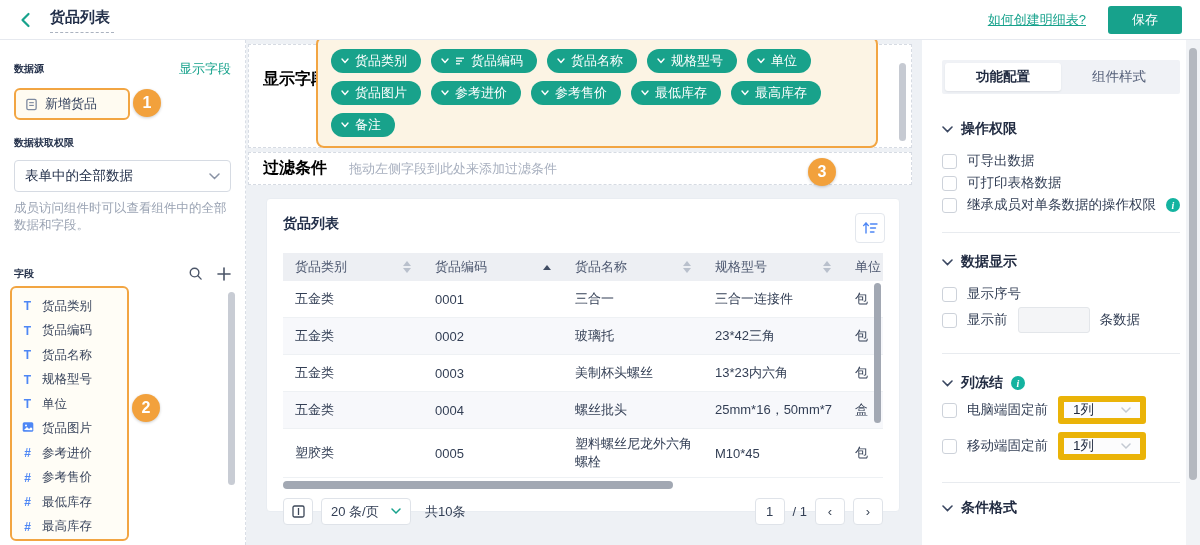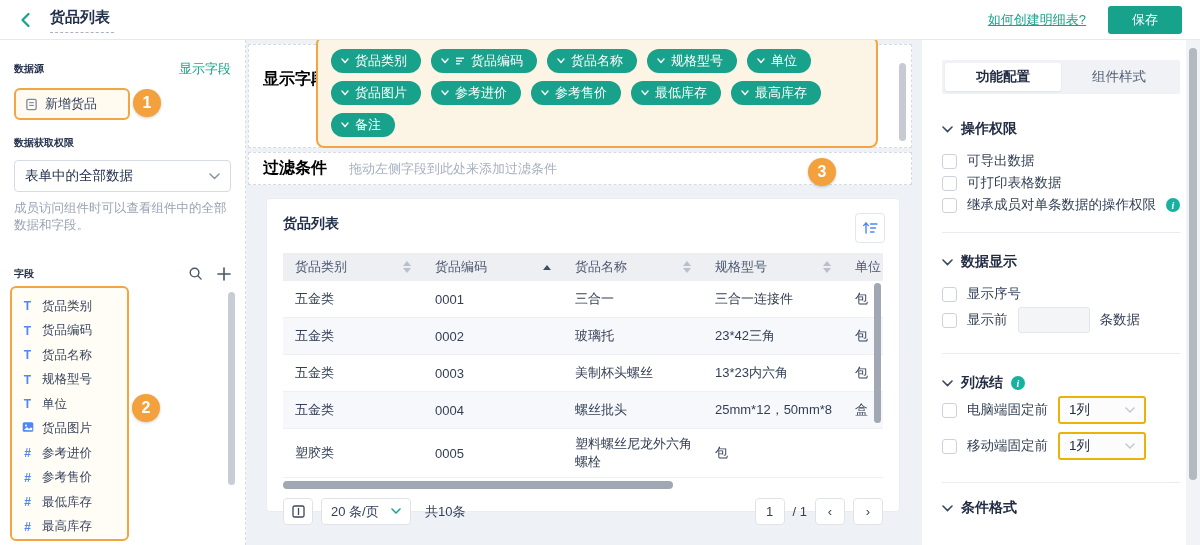--- a/index.html
+++ b/index.html
@@ -113,21 +113,21 @@
   .tab.active { background:#fff; color:#222c42; font-weight:bold; box-shadow:0 1px 2px rgba(40,50,70,.08); }
   .sec-head { display:flex; align-items:center; gap:8px; cursor:pointer; }
   .sec-title { font-size:14px; font-weight:bold; color:#222c42; }
   .mt26{margin-top:26px}.mt14{margin-top:14px}.mt12{margin-top:4px}.mt18{margin-top:18px}.mt22{margin-top:22px}
   .cb-row { display:flex; align-items:center; gap:10px; }
   .cb { width:15px; height:15px; border:1.5px solid #cdd2da; border-radius:3px; background:#fff;
     flex-shrink:0; cursor:pointer; }
   .cb-label { font-size:13.5px; color:#333f55; }
   .divider { border-top:1px solid #e8ebef; }
   .mini-input { width:72px; height:26px; background:#f4f5f7; border:1px solid #e3e6ea; border-radius:3px; }
-  .mini-select { width:88px; height:28px; border:2px solid #eab308; border-radius:3px; background:#fcfcfd;
+  .mini-select { width:88px; height:28px; border:6px solid #eab308; border-radius:3px; background:#fcfcfd;
     display:flex; align-items:center; justify-content:space-between; padding:0 9px; cursor:pointer; }
   .mini-select span { font-size:13.5px; color:#222c42; }
   .info { width:14px; height:14px; border-radius:50%; background:#14b3a0; color:#fff; font-size:10px;
     font-weight:bold; display:inline-flex; align-items:center; justify-content:center; flex-shrink:0;
     font-family:"Liberation Serif",serif; font-style:italic; }
   .rscroll-track { position:absolute; right:0; top:0; width:14px; height:100%; background:#f1f3f6; }
   .rscroll-thumb { position:absolute; right:3px; top:8px; width:8px; height:432px;
     background:#b4b8bf; border-radius:4px; }
 </style>
 </head>
@@ -388,27 +388,28 @@
           <div class="td c0">五金类</div>
             <div class="td c1">0003</div>
             <div class="td c2">美制杯头螺丝</div>
             <div class="td c3">13*23内六角</div>
             <div class="td c4">包</div>
         </div>
         <div class="tr tbody-r stripe">
           <div class="td c0">五金类</div>
             <div class="td c1">0004</div>
             <div class="td c2">螺丝批头</div>
-            <div class="td c3">25mm*12，50mm*8</div>
+            <div class="td c3">25mm*16，50mm*7</div>
             <div class="td c4">盒</div>
         </div>
         <div class="tr tbody-r">
           <div class="td c0">塑胶类</div>
             <div class="td c1">0005</div>
             <div class="td c2 wrap2">塑料螺丝尼龙外六角螺栓</div>
+            <div class="td c3">M10*45</div>
             <div class="td c4">包</div>
         </div>
         <div class="vscroll-table"></div>
       </div>
 
       <div class="hscroll">
           <span class="thumb"></span>
         </div>
 
       <div class="tfoot">

